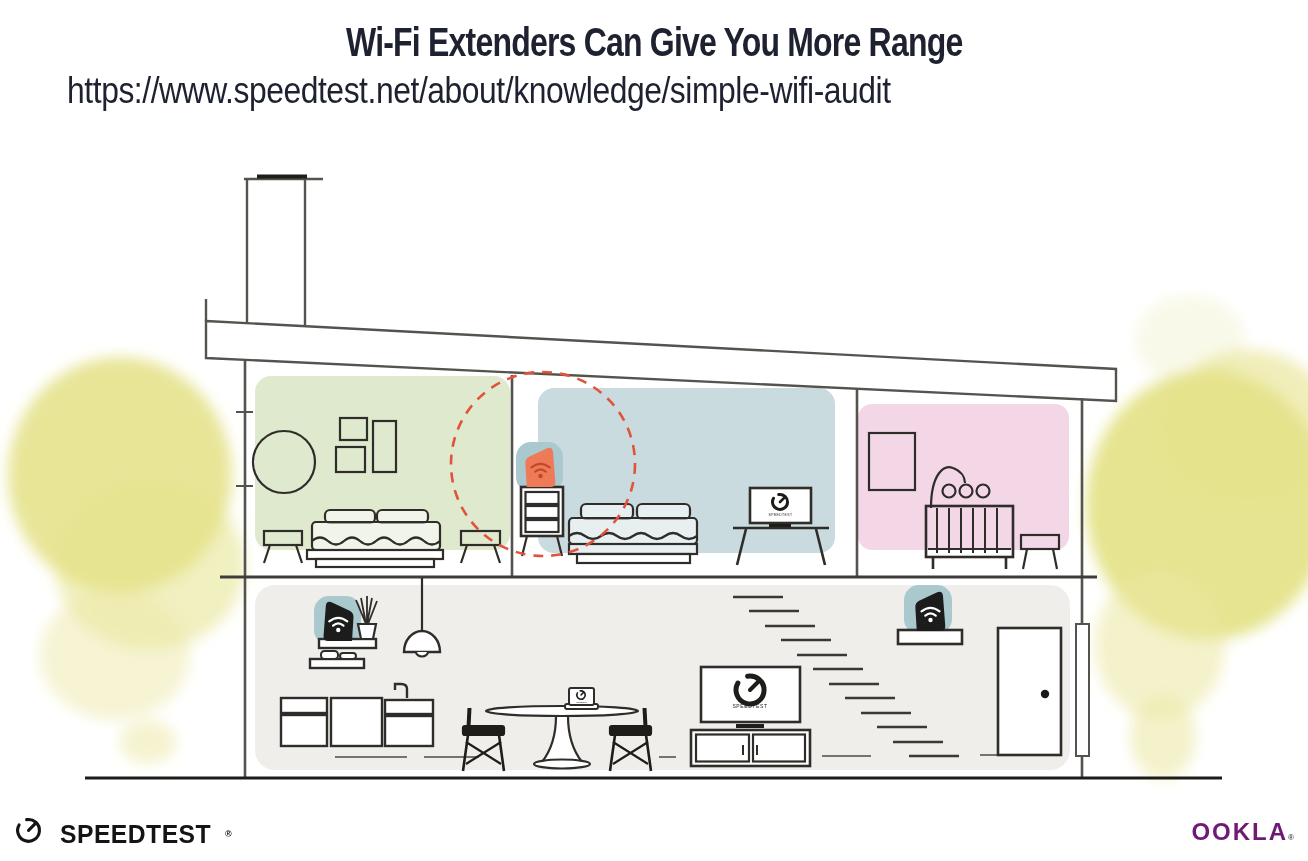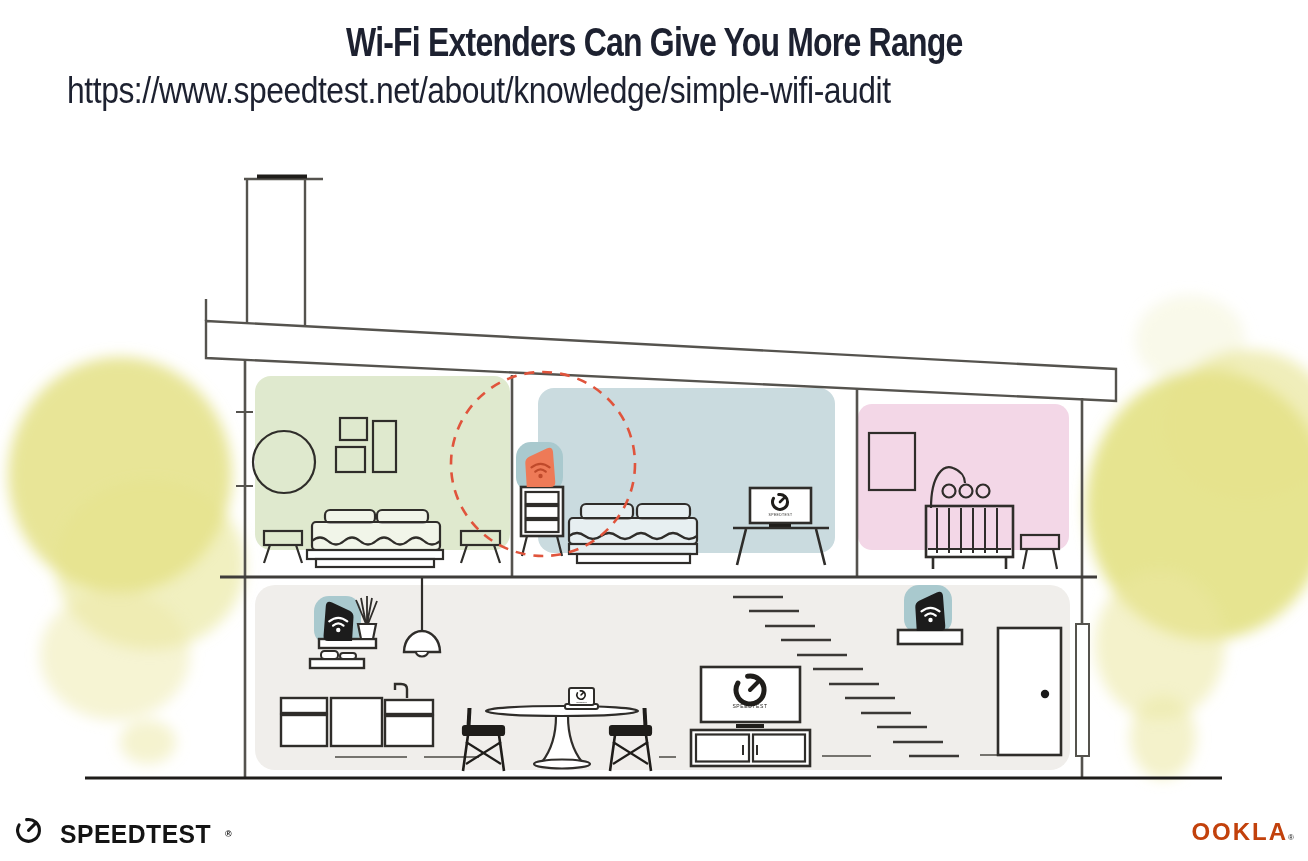--- a/index.html
+++ b/index.html
@@ -10,21 +10,21 @@
                font-weight:700;font-size:40px;letter-spacing:-1px;color:#1d2130;}
   .url-wrap{position:absolute;top:70px;left:0;right:0;text-align:left;}
   .url-inner{display:inline-block;transform:scaleX(.86);transform-origin:center;
              font-weight:400;font-size:37px;letter-spacing:-.5px;color:#1d2130;}
   .illo{position:absolute;left:0;top:0;width:1308px;height:861px;}
   .footer-left{position:absolute;left:14px;top:814px;display:flex;align-items:center;gap:6px;}
   .st-text{font-weight:700;font-size:26px;letter-spacing:.5px;color:#141414;
            display:inline-block;transform:scaleX(.95);transform-origin:left center;}
   .st-sup{font-size:9px;vertical-align:super;font-weight:700;color:#141414;}
   .footer-right{position:absolute;right:14px;top:818px;display:flex;align-items:baseline;}
-  .ookla-text{font-weight:700;font-size:24px;letter-spacing:2px;color:#c2410c;}
+  .ookla-text{font-weight:700;font-size:24px;letter-spacing:2px;color:#701a75;}
   .ookla-sup{font-size:8px;vertical-align:super;color:#141414;}
   svg text{font-family:"Liberation Sans",sans-serif;}
 </style>
 </head>
 <body>
 
 <div class="canvas">
 
   <div class="title-wrap">
     <span class="title-inner">Wi-Fi Extenders Can Give You More Range</span>

